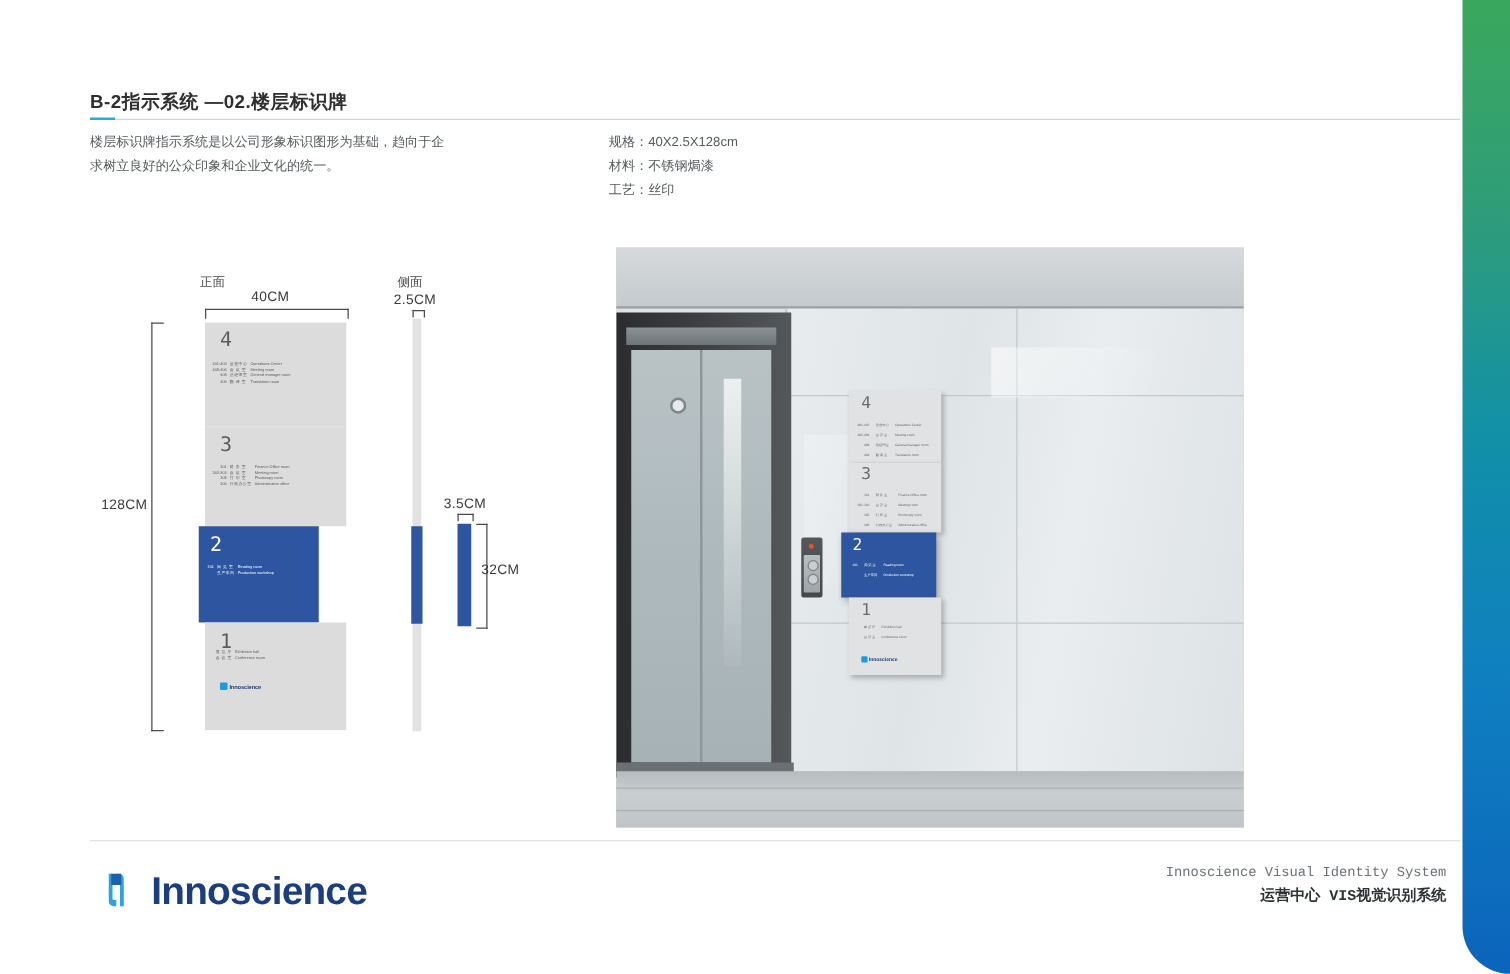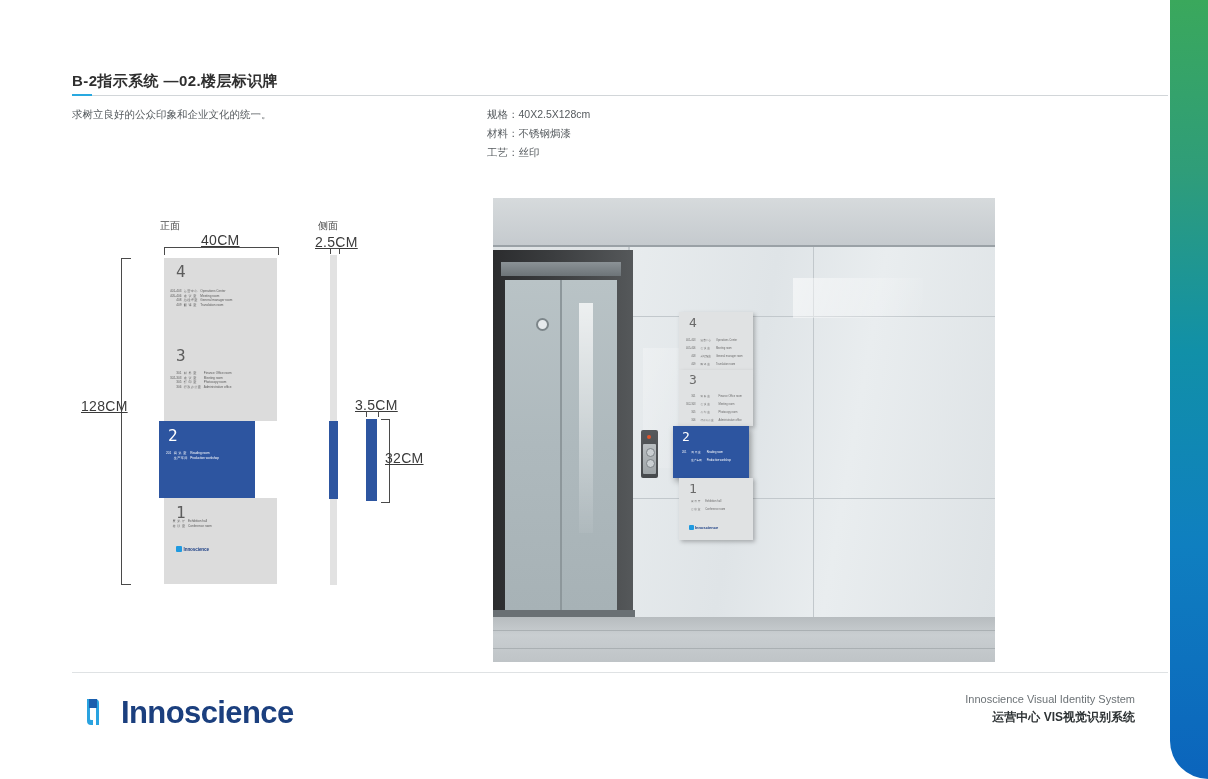--- a/index.html
+++ b/index.html
@@ -40,21 +40,21 @@
   .spec{
     position:absolute;left:487px;top:105px;
     font-size:10.5px;line-height:19px;color:#555a5e;
   }
   .spec div{white-space:nowrap;}
 
   
   .draw{position:absolute;left:0;top:0;width:470px;height:640px;}
 
   .lbl{position:absolute;font-size:10px;color:#4a4a4a;white-space:nowrap;}
-  .lbl-dim{position:absolute;font-size:14px;color:#3b3b3b;white-space:nowrap;letter-spacing:.3px;text-decoration:underline;}
+  .lbl-dim{position:absolute;font-size:11px;color:#3b3b3b;white-space:nowrap;letter-spacing:.3px;}
 
   
   .front-label{left:160px;top:219px;}
   .front-w{left:201px;top:232px;}
   .w-bracket{
     position:absolute;left:164px;top:247px;width:113px;height:7px;
     border:1px solid #4a4a4a;border-bottom:none;
   }
 
   
@@ -168,36 +168,37 @@
   .ph-rooms td.cn{padding-right:2px;}
   .ph-logo{position:absolute;display:flex;align-items:center;gap:1px;}
   .ph-logo .mk{width:5px;height:5px;background:#1f9ae0;border-radius:1px;}
   .ph-logo .tx{font-size:4px;font-weight:bold;color:#1c3f85;}
 
   
   .ftr-rule{position:absolute;left:72px;top:672px;width:1096px;height:1px;background:#dfe2e4;}
   .logo{position:absolute;left:75px;top:694px;display:flex;align-items:center;gap:10px;}
   .logo-mark{width:36px;height:36px;position:relative;}
   .logo-text{font-size:31px;font-weight:600;color:#1b3f7e;letter-spacing:-.6px;line-height:1;}
-  .ftr-right{position:absolute;right:73px;top:691px;text-align:right;}
+  .ftr-right{position:absolute;right:51px;top:691px;text-align:right;font-family:Liberation Mono, monospace;}
   .ftr-en{font-size:11px;color:#6c7276;line-height:17px;white-space:nowrap;}
   .ftr-cn{font-size:12px;color:#2e3335;line-height:18px;font-weight:600;white-space:nowrap;}
 </style>
 </head>
 <body>
 
 <div class="page">
 
   <div class="edge-strip"></div>
 
   <div class="hdr-title">B-2指示系统 —02.楼层标识牌</div>
   <div class="hdr-rule"></div>
   <div class="hdr-rule-accent"></div>
 
   <div class="intro">
+    <div>楼层标识牌指示系统是以公司形象标识图形为基础，趋向于企</div>
     <div>求树立良好的公众印象和企业文化的统一。</div>
   </div>
 
   <div class="spec">
     <div>规格：40X2.5X128cm</div>
     <div>材料：不锈钢焗漆</div>
     <div>工艺：丝印</div>
   </div>
 
   <div class="draw">

